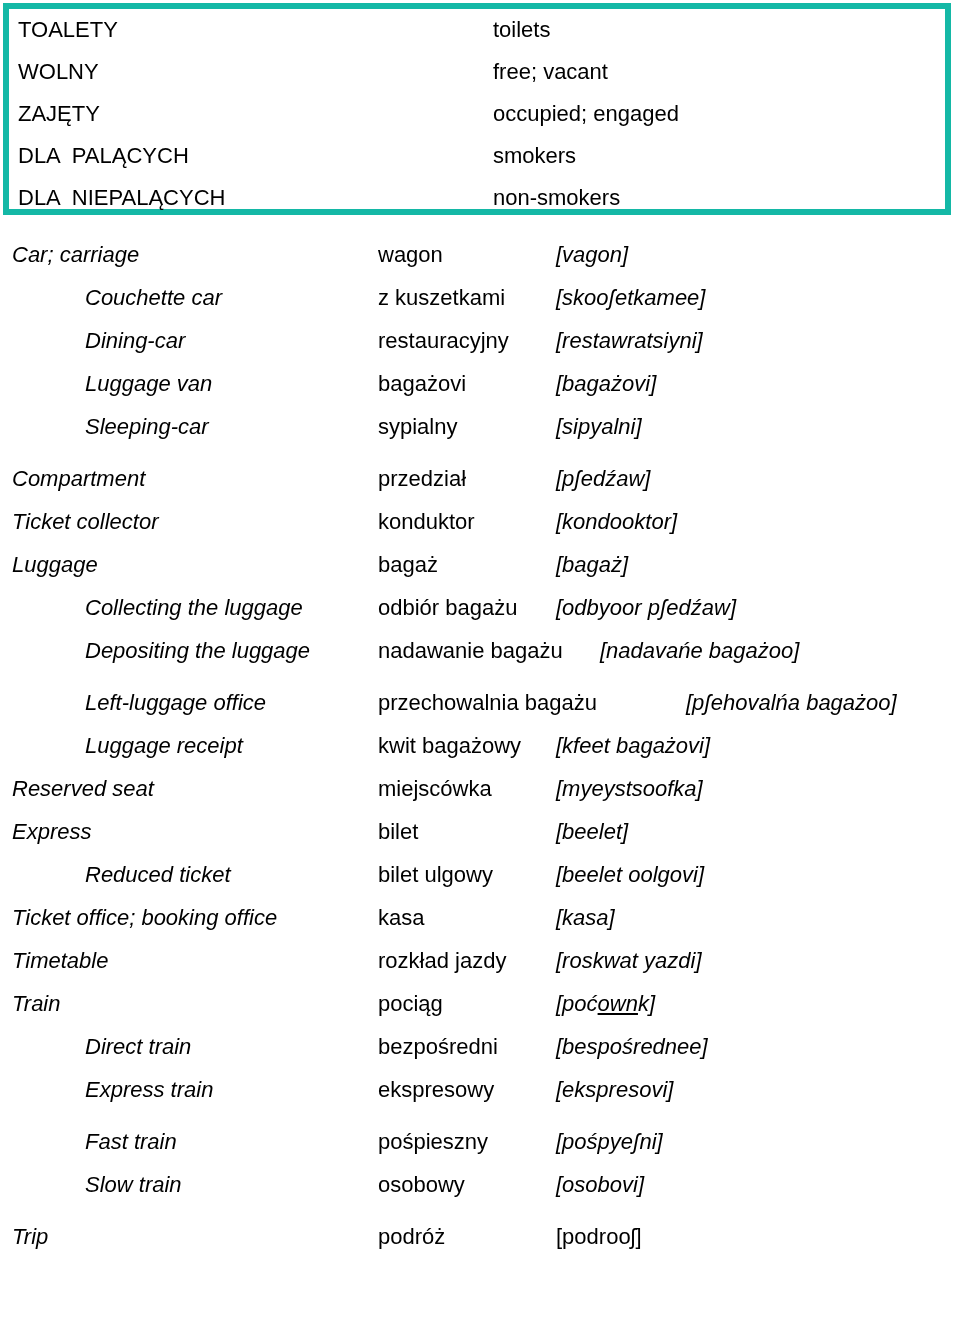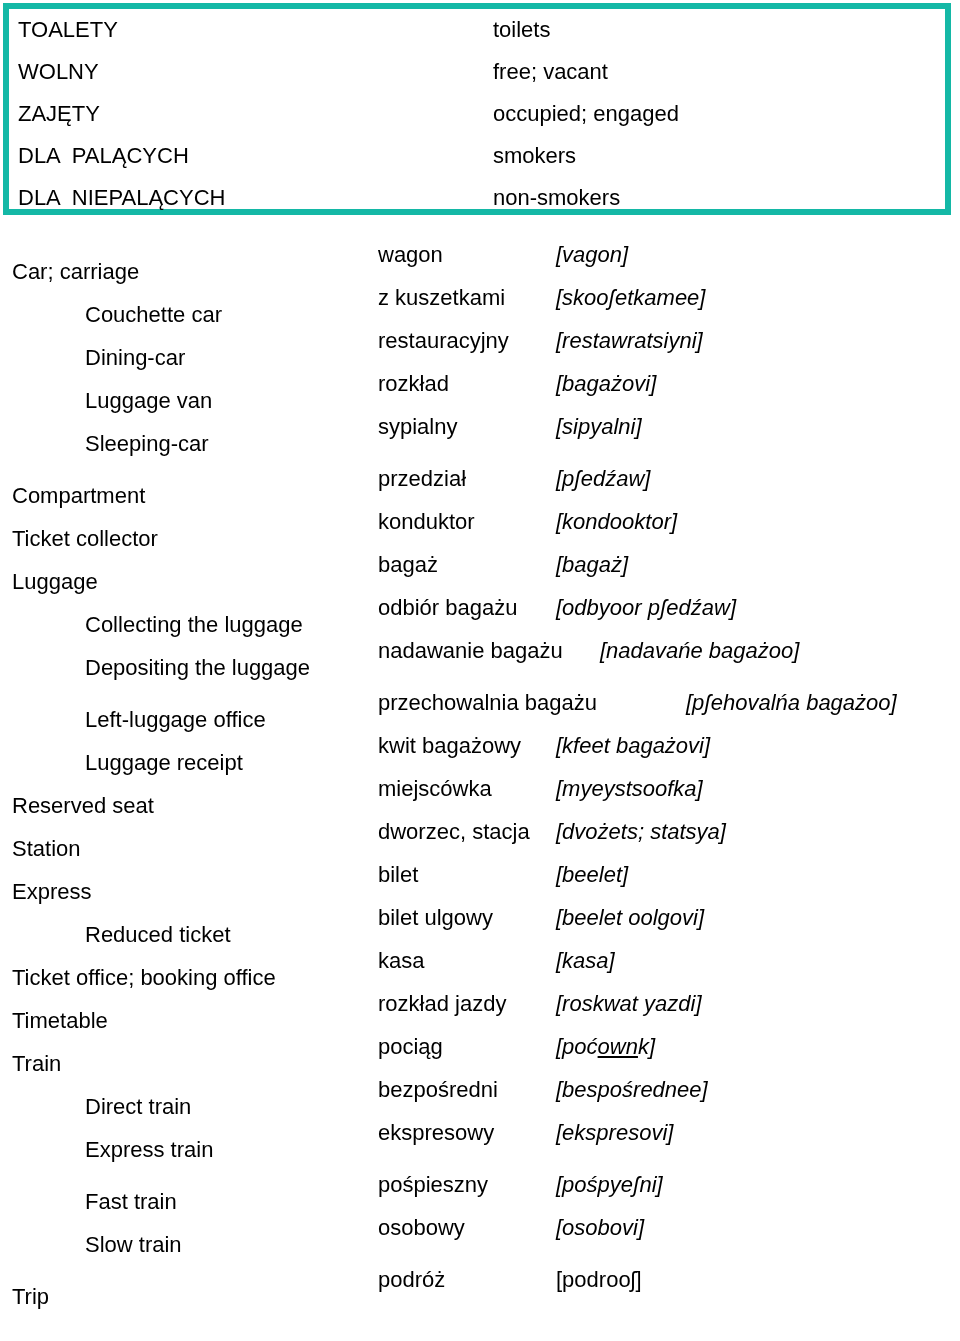--- a/index.html
+++ b/index.html
@@ -63,23 +63,24 @@
     height: 43px;
     line-height: 43px;
     font-size: 22px;
     white-space: nowrap;
   }
   .g-row.gap {
     margin-top: 9px;
   }
   .g-row .en {
     position: absolute;
-    top: 17px;
+    top: 0;
     left: 12px;
     white-space: pre;
+    font-style: italic;
   }
   .g-row.indent .en {
     left: 85px;
   }
   .g-row .pl {
     position: absolute;
     top: 0;
     left: 378px;
     white-space: pre;
   }
@@ -145,21 +146,21 @@
     </div>
 
     <div class="g-row indent">
       <span class="en">Dining-car</span>
       <span class="pl">restauracyjny</span>
       <span class="tr">[restawratsiyni]</span>
     </div>
 
     <div class="g-row indent">
       <span class="en">Luggage van</span>
-      <span class="pl">rozkład</span>
+      <span class="pl">bagażovi</span>
       <span class="tr">[bagażovi]</span>
     </div>
 
     <div class="g-row indent">
       <span class="en">Sleeping-car</span>
       <span class="pl">sypialny</span>
       <span class="tr">[sipyalni]</span>
     </div>
 
     <div class="g-row gap">
@@ -203,25 +204,20 @@
       <span class="pl">kwit bagażowy</span>
       <span class="tr">[kfeet bagażovi]</span>
     </div>
 
     <div class="g-row">
       <span class="en">Reserved seat</span>
       <span class="pl">miejscówka</span>
       <span class="tr">[myeystsoofka]</span>
     </div>
 
-    <div class="g-row">
-      <span class="en">Station</span>
-      <span class="pl">dworzec, stacja</span>
-      <span class="tr">[dvożets; statsya]</span>
-    </div>
 
     <div class="g-row">
       <span class="en">Express</span>
       <span class="pl">bilet</span>
       <span class="tr">[beelet]</span>
     </div>
 
     <div class="g-row indent">
       <span class="en">Reduced ticket</span>
       <span class="pl">bilet ulgowy</span>

